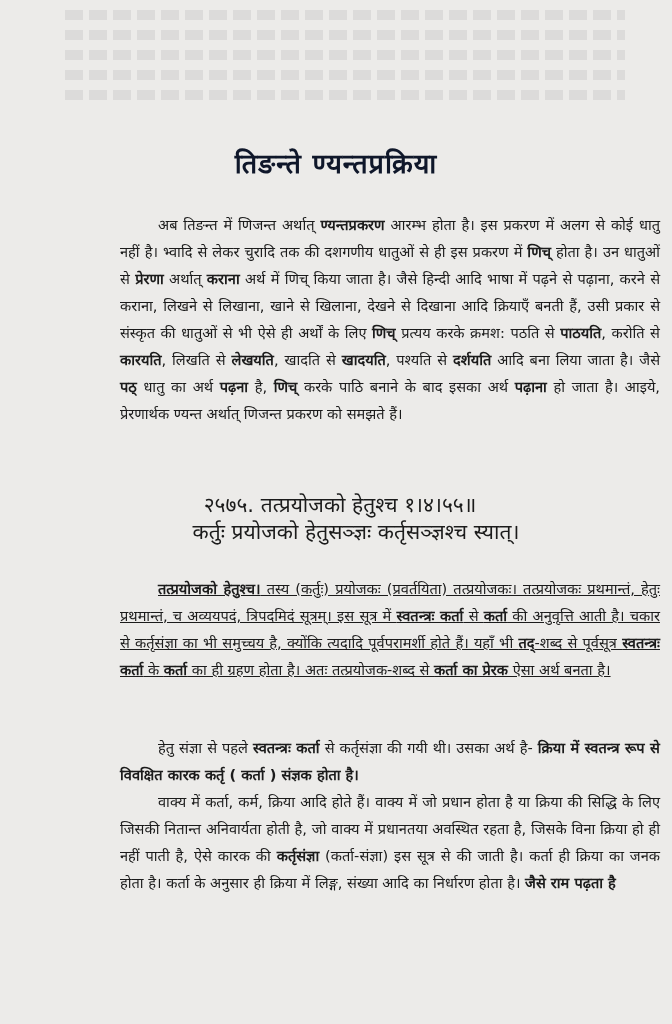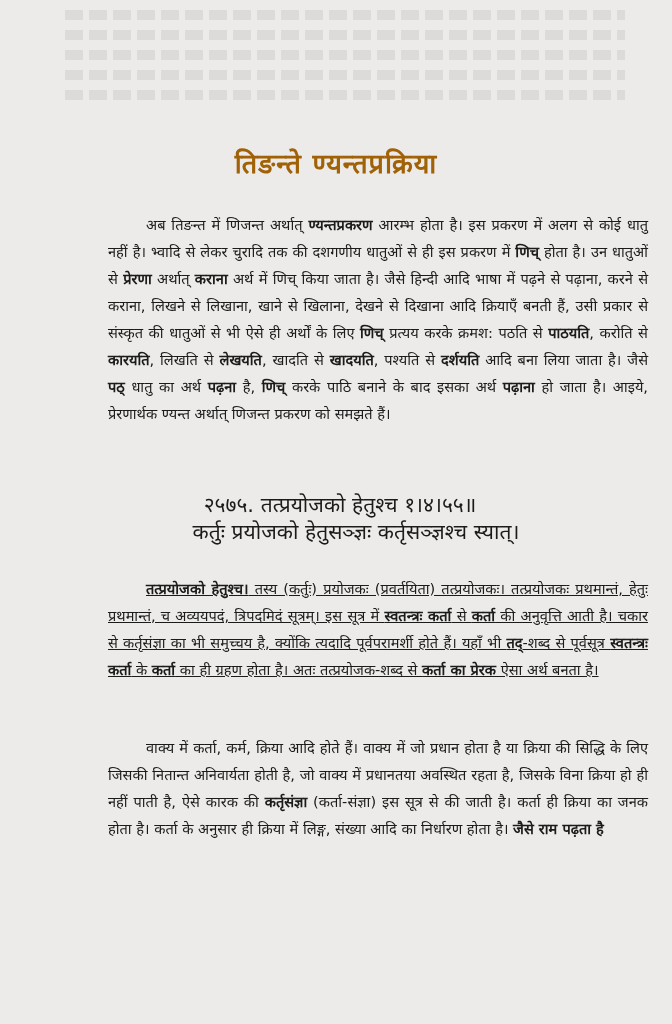--- a/index.html
+++ b/index.html
@@ -11,24 +11,24 @@
     position: relative;
   }
   .ghost {
     position: absolute; left: 65px; top: 0; width: 560px; height: 110px;
     opacity: 0.08; overflow: hidden;
   }
   .ghost div { height: 10px; margin: 10px 0; background: repeating-linear-gradient(90deg,#333 0 18px,transparent 18px 24px); }
   .title {
     position: absolute; left: 0; width: 672px; top: 126px;
     text-align: center; font-size: 27px; font-weight: bold; letter-spacing: 1px;
-    color: #a16207;
+    color: #0f172a;
   }
   .text {
-    position: absolute; left: 108px; width: 540px;
+    position: absolute; left: 120px; width: 540px;
     font-size: 14.6px; line-height: 27px; text-align: justify;
   }
   .p1 { top: 196px; }
   .sutra {
     position: absolute; left: 4px; width: 672px; text-align: center;
     font-size: 21px; line-height: 27px; font-weight: 500;
   }
   .s1 { top: 492px; }
   .s2 { top: 519px; margin-left: 16px; }
   .p2 { top: 560px; text-decoration: underline; }
@@ -50,14 +50,15 @@
 <h1 class="title">तिङन्ते ण्यन्तप्रक्रिया</h1>
 
 <p class="text p1 indent"><span>अब तिङन्त में णिजन्त अर्थात् </span><b>ण्यन्तप्रकरण</b><span> आरम्भ होता है। इस प्रकरण में अलग से कोई धातु नहीं है। भ्वादि से लेकर चुरादि तक की दशगणीय धातुओं से ही इस प्रकरण में </span><b>णिच्</b><span> होता है। उन धातुओं से </span><b>प्रेरणा</b><span> अर्थात् </span><b>कराना</b><span> अर्थ में णिच् किया जाता है। जैसे हिन्दी आदि भाषा में पढ़ने से पढ़ाना, करने से कराना, लिखने से लिखाना, खाने से खिलाना, देखने से दिखाना आदि क्रियाएँ बनती हैं, उसी प्रकार से संस्कृत की धातुओं से भी ऐसे ही अर्थों के लिए </span><b>णिच्</b><span> प्रत्यय करके क्रमश: पठति से </span><b>पाठयति</b><span>, करोति से </span><b>कारयति</b><span>, लिखति से </span><b>लेखयति</b><span>, खादति से </span><b>खादयति</b><span>, पश्यति से </span><b>दर्शयति</b><span> आदि बना लिया जाता है। जैसे </span><b>पठ्</b><span> धातु का अर्थ </span><b>पढ़ना</b><span> है, </span><b>णिच्</b><span> करके पाठि बनाने के बाद इसका अर्थ </span><b>पढ़ाना</b><span> हो जाता है। आइये, प्रेरणार्थक ण्यन्त अर्थात् णिजन्त प्रकरण को समझते हैं।</span></p>
 
 <div class="sutra s1">२५७५. तत्प्रयोजको हेतुश्च १।४।५५॥</div>
 <div class="sutra s2">कर्तुः प्रयोजको हेतुसञ्ज्ञः कर्तृसञ्ज्ञश्च स्यात्।</div>
 
 <p class="text p2 indent"><b>तत्प्रयोजको हेतुश्च।</b><span> तस्य (कर्तुः) प्रयोजकः (प्रवर्तयिता) तत्प्रयोजकः। तत्प्रयोजकः प्रथमान्तं, हेतुः प्रथमान्तं, च अव्ययपदं, त्रिपदमिदं सूत्रम्। इस सूत्र में </span><b>स्वतन्त्रः कर्ता</b><span> से </span><b>कर्ता</b><span> की अनुवृत्ति आती है। चकार से कर्तृसंज्ञा का भी समुच्चय है, क्योंकि त्यदादि पूर्वपरामर्शी होते हैं। यहाँ भी </span><b>तद्</b><span>-शब्द से पूर्वसूत्र </span><b>स्वतन्त्रः कर्ता</b><span> के </span><b>कर्ता</b><span> का ही ग्रहण होता है। अतः तत्प्रयोजक-शब्द से </span><b>कर्ता का प्रेरक</b><span> ऐसा अर्थ बनता है।</span></p>
 
 <div class="text p3">
+  <div class="indent"><span>हेतु संज्ञा से पहले </span><b>स्वतन्त्रः कर्ता</b><span> से कर्तृसंज्ञा की गयी थी। उसका अर्थ है- </span><b>क्रिया में स्वतन्त्र रूप से विवक्षित कारक कर्तृ ( कर्ता ) संज्ञक होता है।</b></div>
   <div class="indent"><span>वाक्य में कर्ता, कर्म, क्रिया आदि होते हैं। वाक्य में जो प्रधान होता है या क्रिया की सिद्धि के लिए जिसकी नितान्त अनिवार्यता होती है, जो वाक्य में प्रधानतया अवस्थित रहता है, जिसके विना क्रिया हो ही नहीं पाती है, ऐसे कारक की </span><b>कर्तृसंज्ञा</b><span> (कर्ता-संज्ञा) इस सूत्र से की जाती है। कर्ता ही क्रिया का जनक होता है। कर्ता के अनुसार ही क्रिया में लिङ्ग, संख्या आदि का निर्धारण होता है। </span><b>जैसे राम पढ़ता है</b></div>
 </div>
 
 </body></html>

